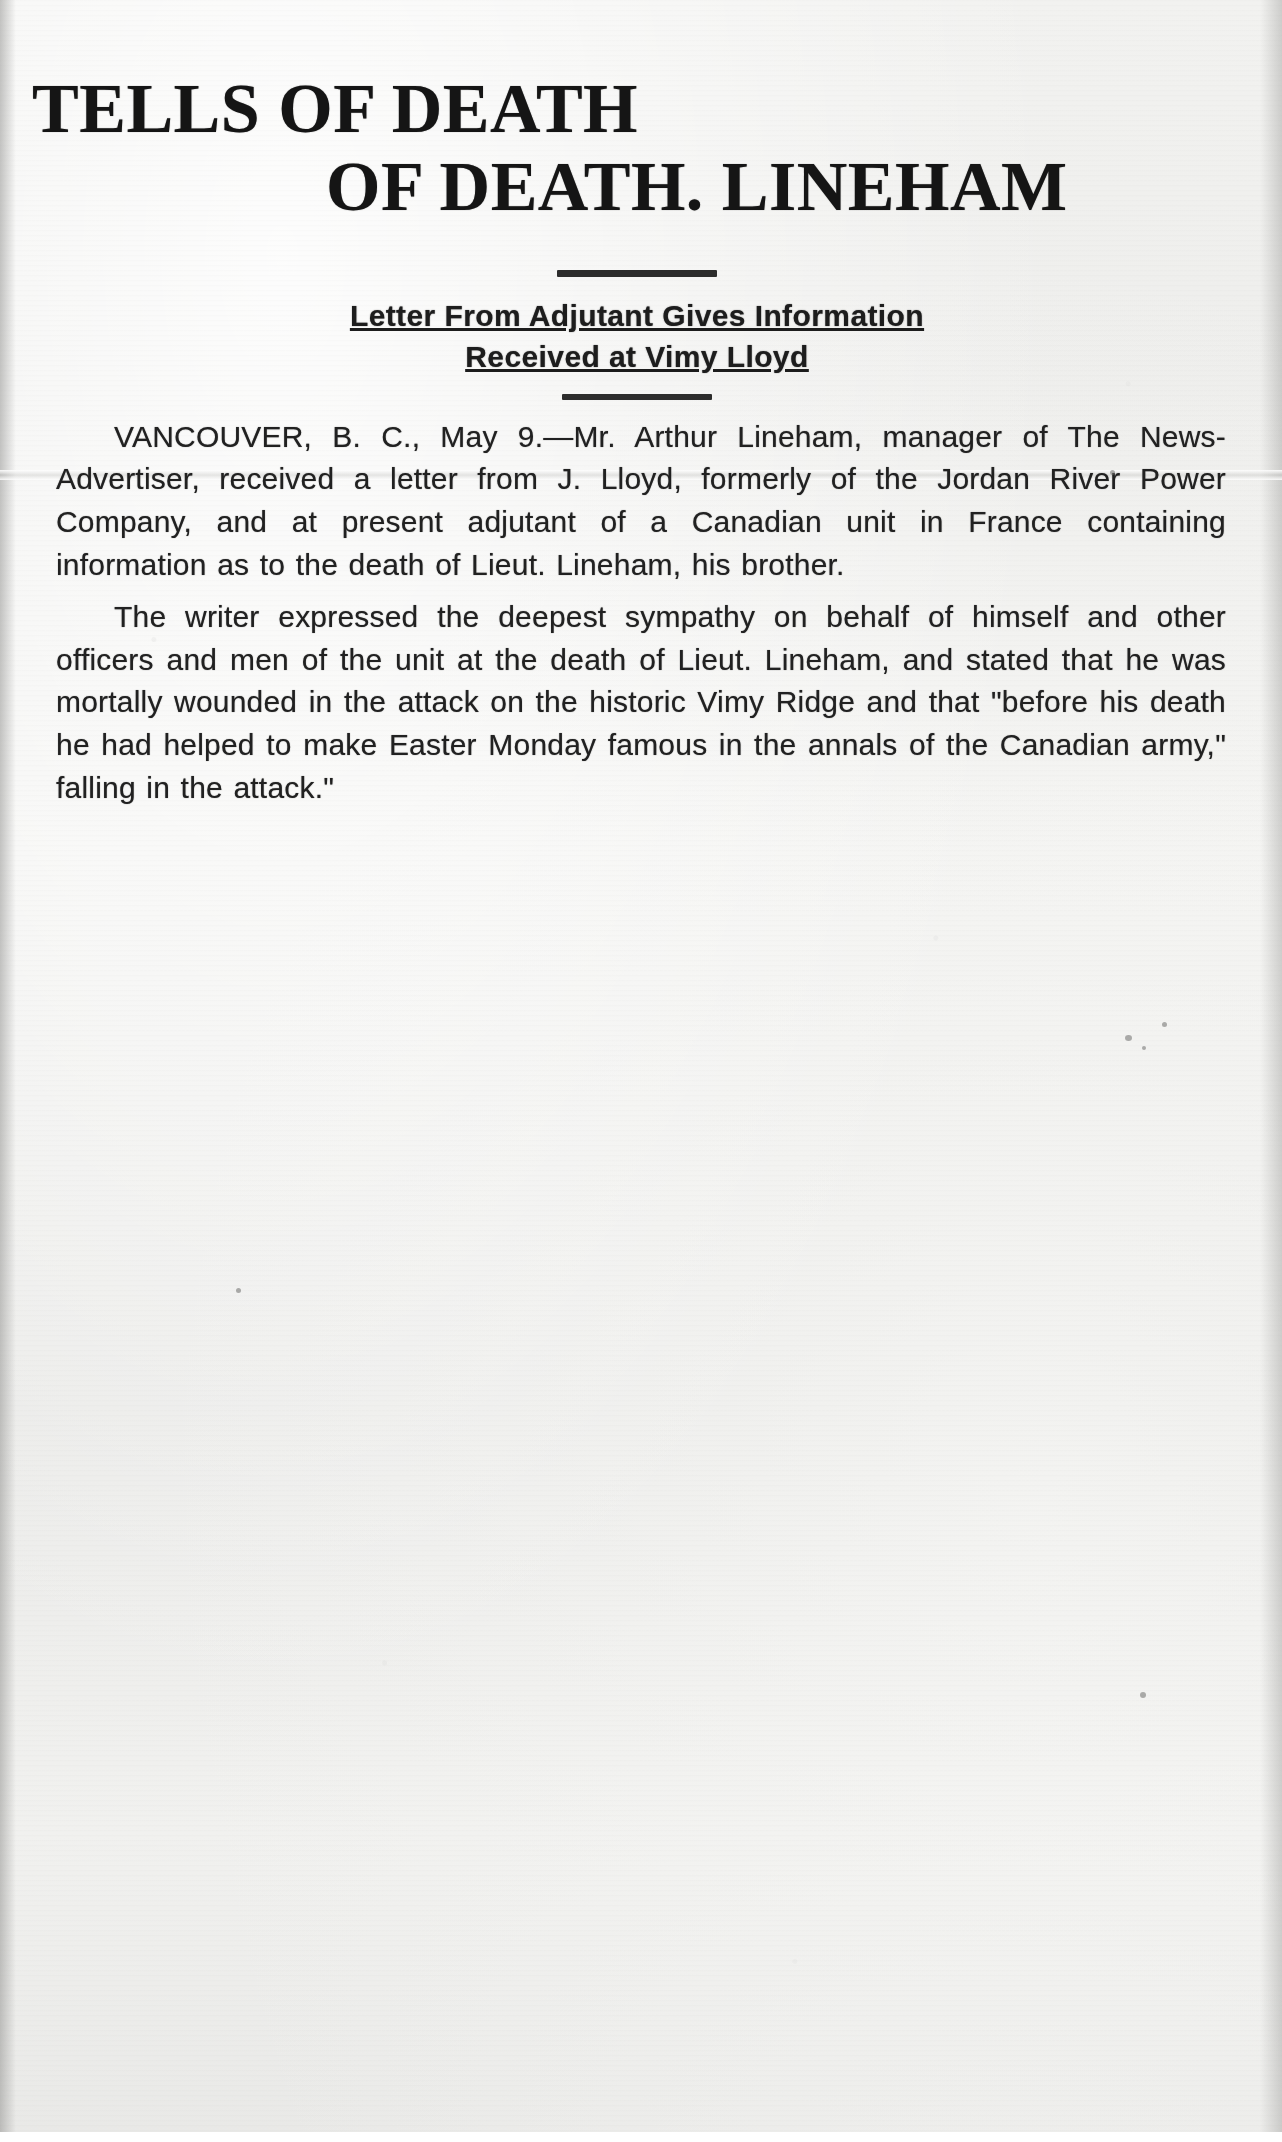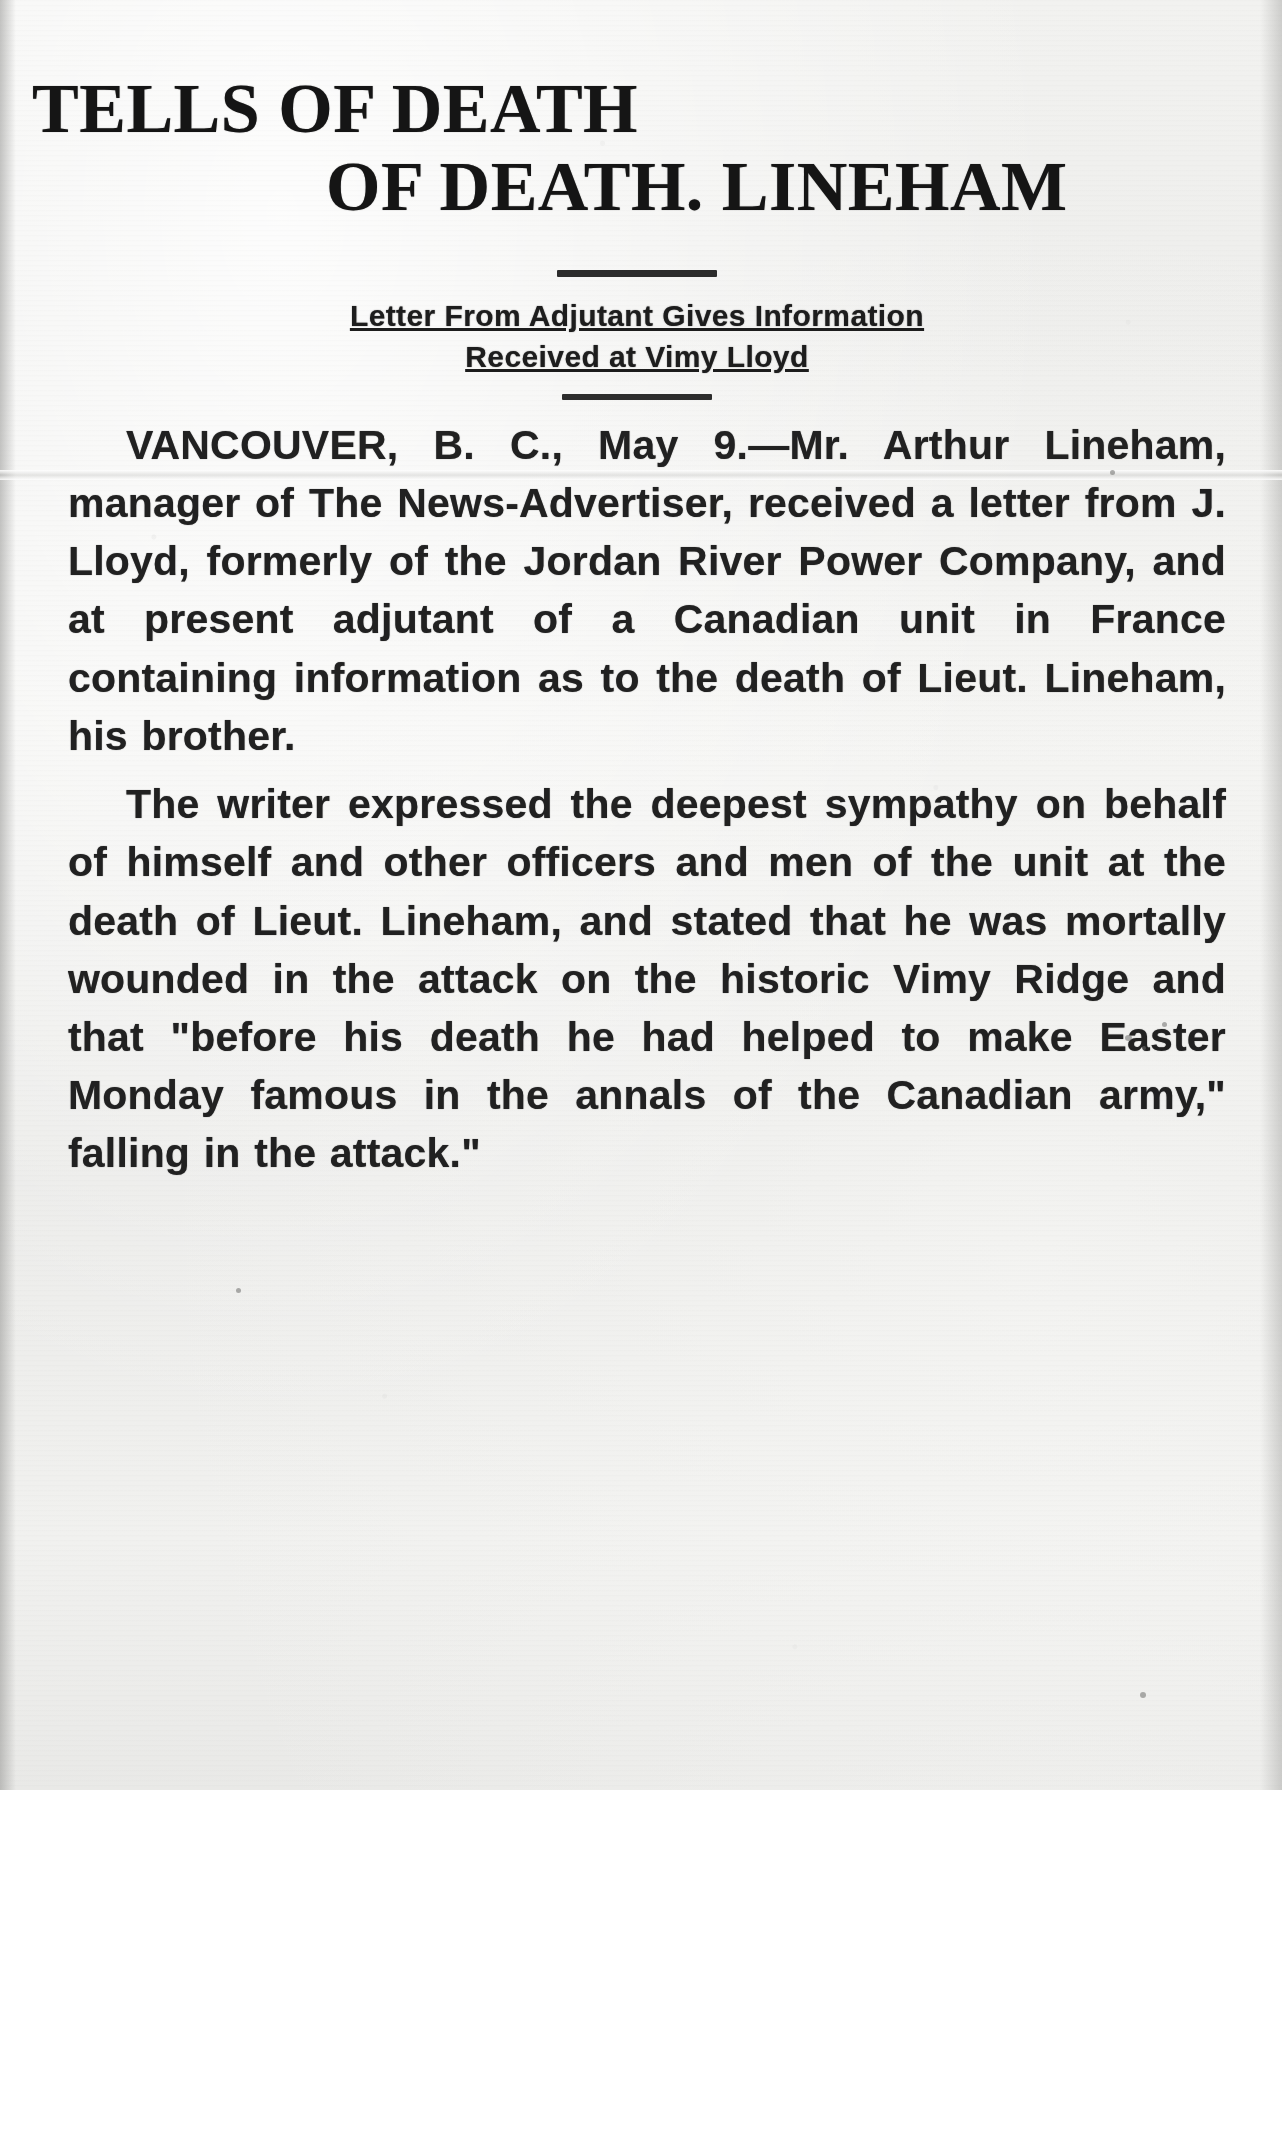--- a/index.html
+++ b/index.html
@@ -11,21 +11,21 @@
     width: 1282px;
     height: 2142px;
     overflow: hidden;
     font-family: "Liberation Serif", serif;
   }
 
   
   .page {
     position: relative;
     width: 1282px;
-    height: 1790px;
+    height: 2132px;
     background:
       radial-gradient(ellipse at 22% 12%, rgba(255,255,255,0.85) 0%, rgba(255,255,255,0) 55%),
       radial-gradient(ellipse at 80% 70%, rgba(245,245,243,0.8) 0%, rgba(255,255,255,0) 60%),
       linear-gradient(180deg, #f2f2f0 0%, #eeeeec 18%, #f4f4f2 40%, #ebebe9 66%, #f1f1ef 86%, #e9e9e7 100%);
     box-sizing: border-box;
     overflow: hidden;
   }
 
   
   .grain {
@@ -138,28 +138,28 @@
     z-index: 2;
   }
 
   
   .body {
     margin-top: 16px;
     padding: 0 22px 0 26px;
   }
   .para {
     font-family: "Liberation Sans", sans-serif;
-    font-weight: bold;
-    font-size: 41px;
+    font-weight: normal;
+    font-size: 30px;
     line-height: 1.42;
     color: #212121;
     text-align: justify;
     text-align-last: left;
     letter-spacing: 0.2px;
-    margin: 0 0 10px 16px;
+    margin: 0 0 10px 4px;
     text-shadow: 0 0 1.1px rgba(30,30,30,0.55);
     word-spacing: 2px;
   }
   .para.first-indent { text-indent: 58px; }
   .para.lead { text-indent: 58px; }
 
   
   .speck {
     position: absolute;
     background: #6e6e6c;

